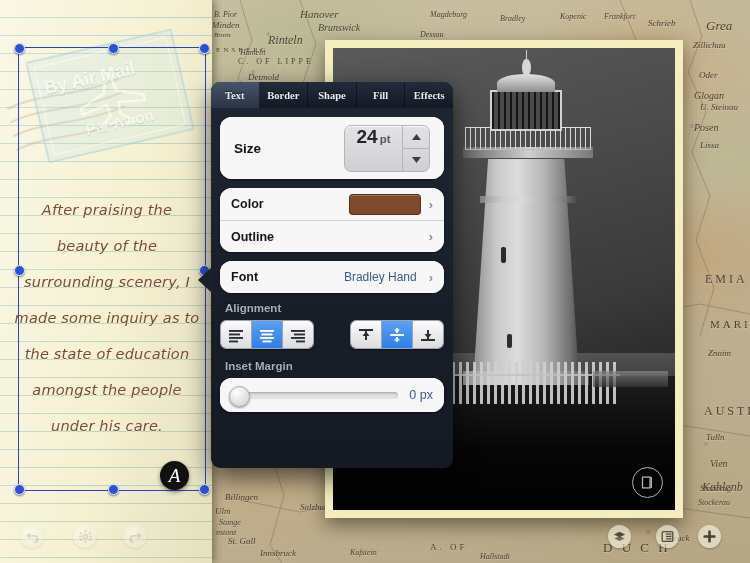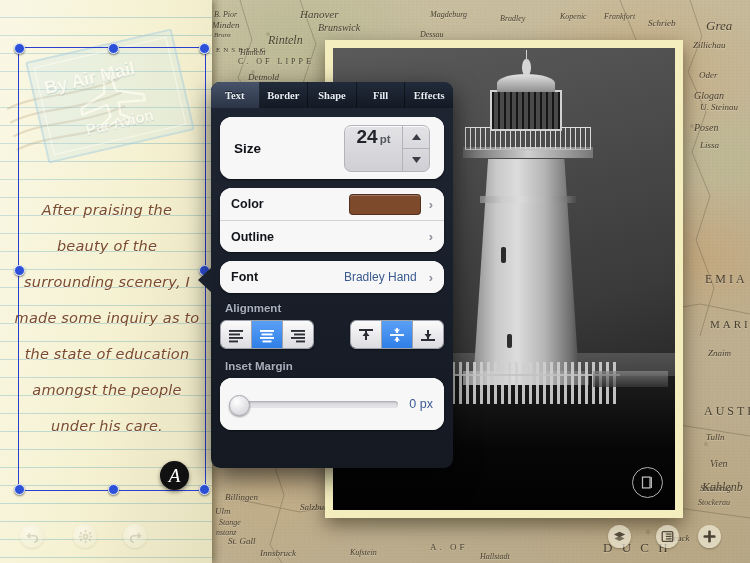--- a/index.html
+++ b/index.html
@@ -163,21 +163,21 @@
 
   #align-row{display:flex;justify-content:space-between;margin-bottom:11px;}
   .seg{display:flex;border-radius:6px;overflow:hidden;
     border:1px solid #9ea2ab;box-shadow:0 1px 2px rgba(0,0,0,.45);}
   .segb{width:30px;height:27px;display:flex;align-items:center;
     justify-content:center;background:linear-gradient(180deg,#fbfbfc,#dcdce0);
     border-right:1px solid #9ea2ab;}
   .segb:last-child{border-right:none;}
   .segb.on{background:linear-gradient(180deg,#5aa0f5,#2f7fe8);}
 
-  #slider-group{height:52px;display:flex;align-items:center;padding:0 11px;
+  #slider-group{height:34px;display:flex;align-items:center;padding:0 11px;
     box-sizing:border-box;background:#f7f7f8;}
   #track{flex:1;height:7px;border-radius:4px;position:relative;
     background:linear-gradient(180deg,#d2d2d7,#e8e8ec);
     box-shadow:inset 0 1px 2px rgba(0,0,0,.22);}
   #knob{position:absolute;left:-2px;top:-6px;width:19px;height:19px;
     border-radius:50%;background:radial-gradient(circle at 36% 30%,#fff,#ccccd2);
     border:1px solid #a6a6ae;box-shadow:0 1px 2px rgba(0,0,0,.4);}
   #px-val{font-size:12.5px;color:#3a5a8f;margin-left:11px;font-weight:normal;}
 </style>
 </head>

